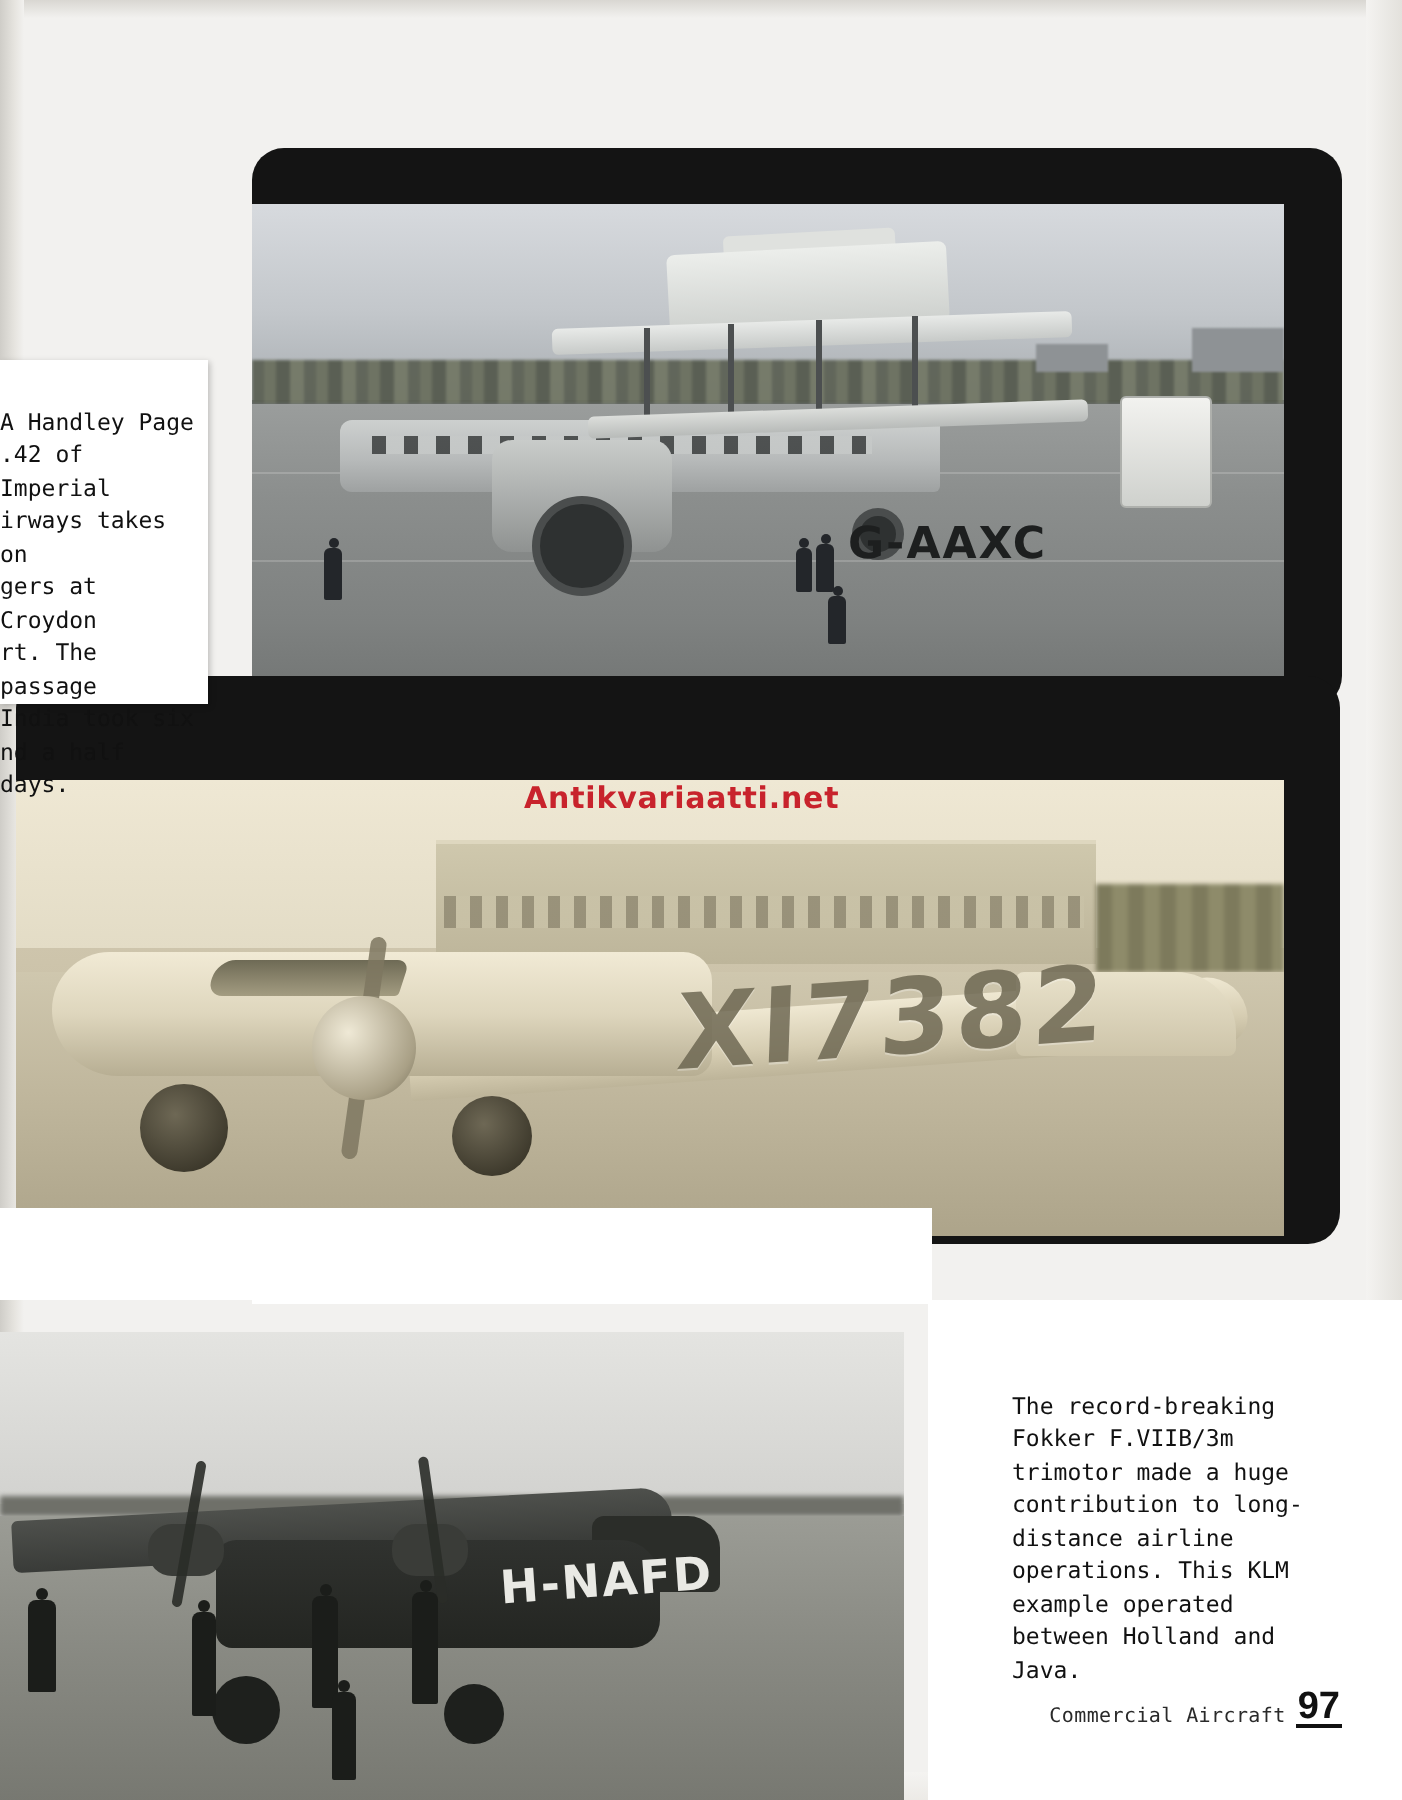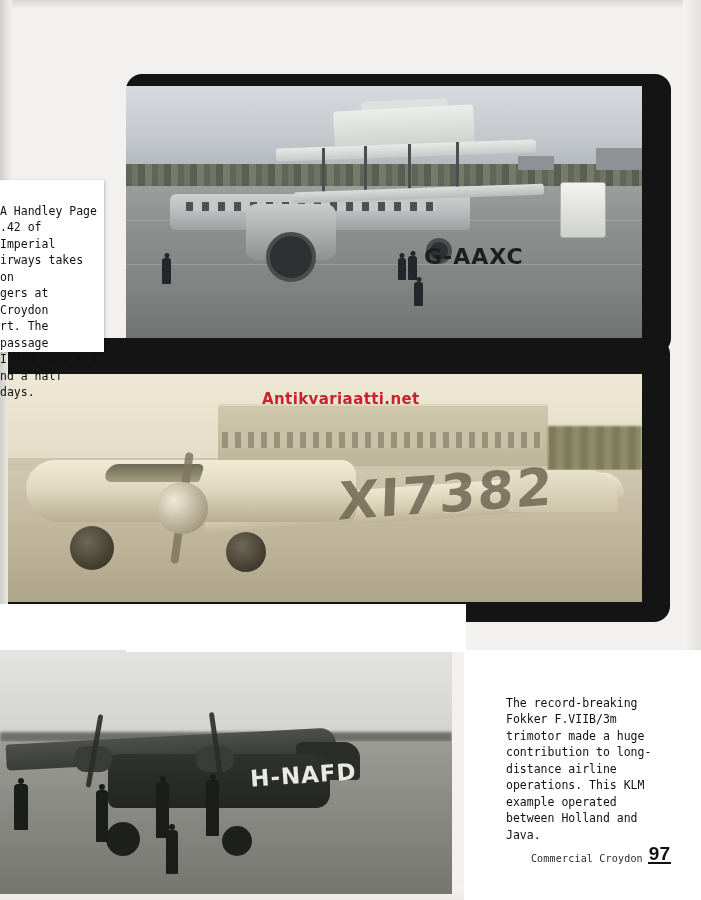--- a/index.html
+++ b/index.html
@@ -44,20 +44,21 @@
     left: 0; bottom: 0;
     width: 701px; height: 14px;
     background: linear-gradient(0deg, #eceae6 0%, #f4f3f1 100%);
   }
 
   
   .photo {
     position: absolute;
     overflow: hidden;
     background: #2b2b2b;
+    margin-top: 16px;
   }
   .photo-shadow {
     position: absolute;
     background: #141414;
     border-radius: 16px;
   }
 
   
   .ph-sky {
     position: absolute;
@@ -572,15 +573,15 @@
 trimotor made a huge
 contribution to long-
 distance airline
 operations. This KLM
 example operated
 between Holland and
 Java.</span>
 </div>
 
 <div class="folio">
-  <span class="folio-label">Commercial Croydon</span>
+  <span class="folio-label">Commercial Aircraft</span>
   <span class="folio-number">97</span>
 </div>
 
 </body></html>

